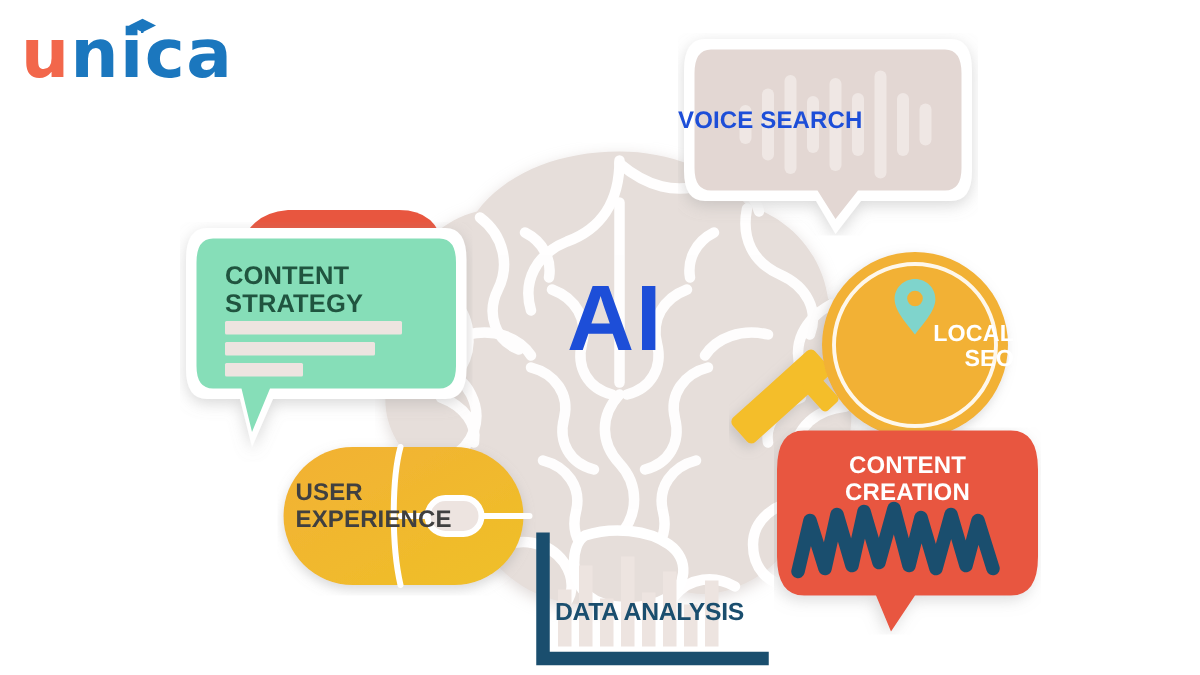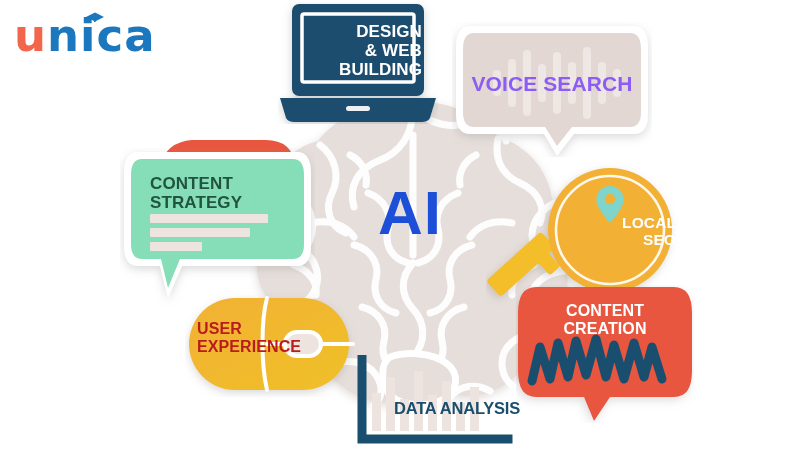--- a/index.html
+++ b/index.html
@@ -63,23 +63,23 @@
     padding-right: 16px;
     box-sizing: border-box;
     color: #ffffff;
     font-size: 17px;
   }
 
   
   #voice { left: 452px; top: 22px; width: 200px; height: 135px; }
   #voice .lbl {
     left: 0; top: 50px; width: 200px;
-    text-align: center;
-    color: #8b5cf6;
-    font-size: 21px;
+    text-align: left;
+    color: #1d4ed8;
+    font-size: 16px;
   }
 
   
   #strategy { left: 120px; top: 148px; width: 195px; height: 160px; }
   #strategy .lbl {
     left: 30px; top: 26px; width: 160px;
     color: #20543F;
     font-size: 17px;
   }
 
@@ -99,32 +99,31 @@
     text-align: center;
     color: #ffffff;
     font-size: 16px;
   }
 
   
   #ux { left: 185px; top: 292px; width: 175px; height: 105px; }
   #ux .lbl {
     left: 12px; top: 28px; width: 140px;
     text-align: left;
-    color: #b91c1c;
+    color: #404040;
     font-size: 16px;
   }
 
   
   #data { left: 348px; top: 355px; width: 170px; height: 92px; }
   #data .lbl {
     left: 22px; top: 44px; width: 150px;
     color: #1A4E6E;
     font-size: 16.5px;
     letter-spacing: -0.2px;
-    margin-left: 24px;
   }
 
   
   #ai-word {
     position: absolute;
     left: 355px;
     top: 178px;
     width: 110px;
     height: 70px;
     color: #1d4ed8;
@@ -204,38 +203,20 @@
       </g>
 
       <path fill="#E6DEDA" stroke="#ffffff" stroke-width="7" stroke-linejoin="round" d="
         M140,262 C158,256 182,258 196,268 C210,278 208,296 194,304
         C180,312 154,312 142,302 C130,292 130,268 140,262 Z"></path>
     </svg>
   </div>
 
   <div id="ai-word">AI</div>
 
-  <div class="node" id="laptop">
-    <svg width="160" height="122" viewBox="0 0 160 122" style="position:absolute;left:0;top:0;">
-      <defs>
-        <filter id="sh2" x="-30%" y="-30%" width="170%" height="170%">
-          <feDropShadow dx="0" dy="3" stdDeviation="4" flood-color="#9aa3a8" flood-opacity="0.5"></feDropShadow>
-        </filter>
-      </defs>
-      <g filter="url(#sh2)">
-        <rect x="14" y="2" width="132" height="92" rx="7" fill="#1A4E6E"></rect>
-        <rect x="24" y="12" width="112" height="68" rx="2" fill="none" stroke="#ffffff" stroke-width="3.5"></rect>
-        <path d="M2,96 L158,96 L152,116 Q150,120 144,120 L16,120 Q10,120 8,116 Z" fill="#1A4E6E"></path>
-        <rect x="68" y="104" width="24" height="5" rx="2.5" fill="#ffffff" opacity=".92"></rect>
-      </g>
-    </svg>
-    <div class="node-label lbl">DESIGN
-&amp; WEB
-BUILDING</div>
-  </div>
 
   <div class="node" id="voice">
     <svg width="200" height="135" viewBox="0 0 200 135" style="position:absolute;left:0;top:0;">
       <defs>
         <filter id="sh3" x="-30%" y="-30%" width="170%" height="170%">
           <feDropShadow dx="0" dy="3" stdDeviation="5" flood-color="#9a9a9a" flood-opacity="0.38"></feDropShadow>
         </filter>
         <clipPath id="voiceclip">
           <path d="M13,10 H187 Q197,10 197,20 V95 Q197,105 187,105 H120 L104,128 L92,105 H13 Q3,105 3,95 V20 Q3,10 13,10 Z"></path>
         </clipPath>

